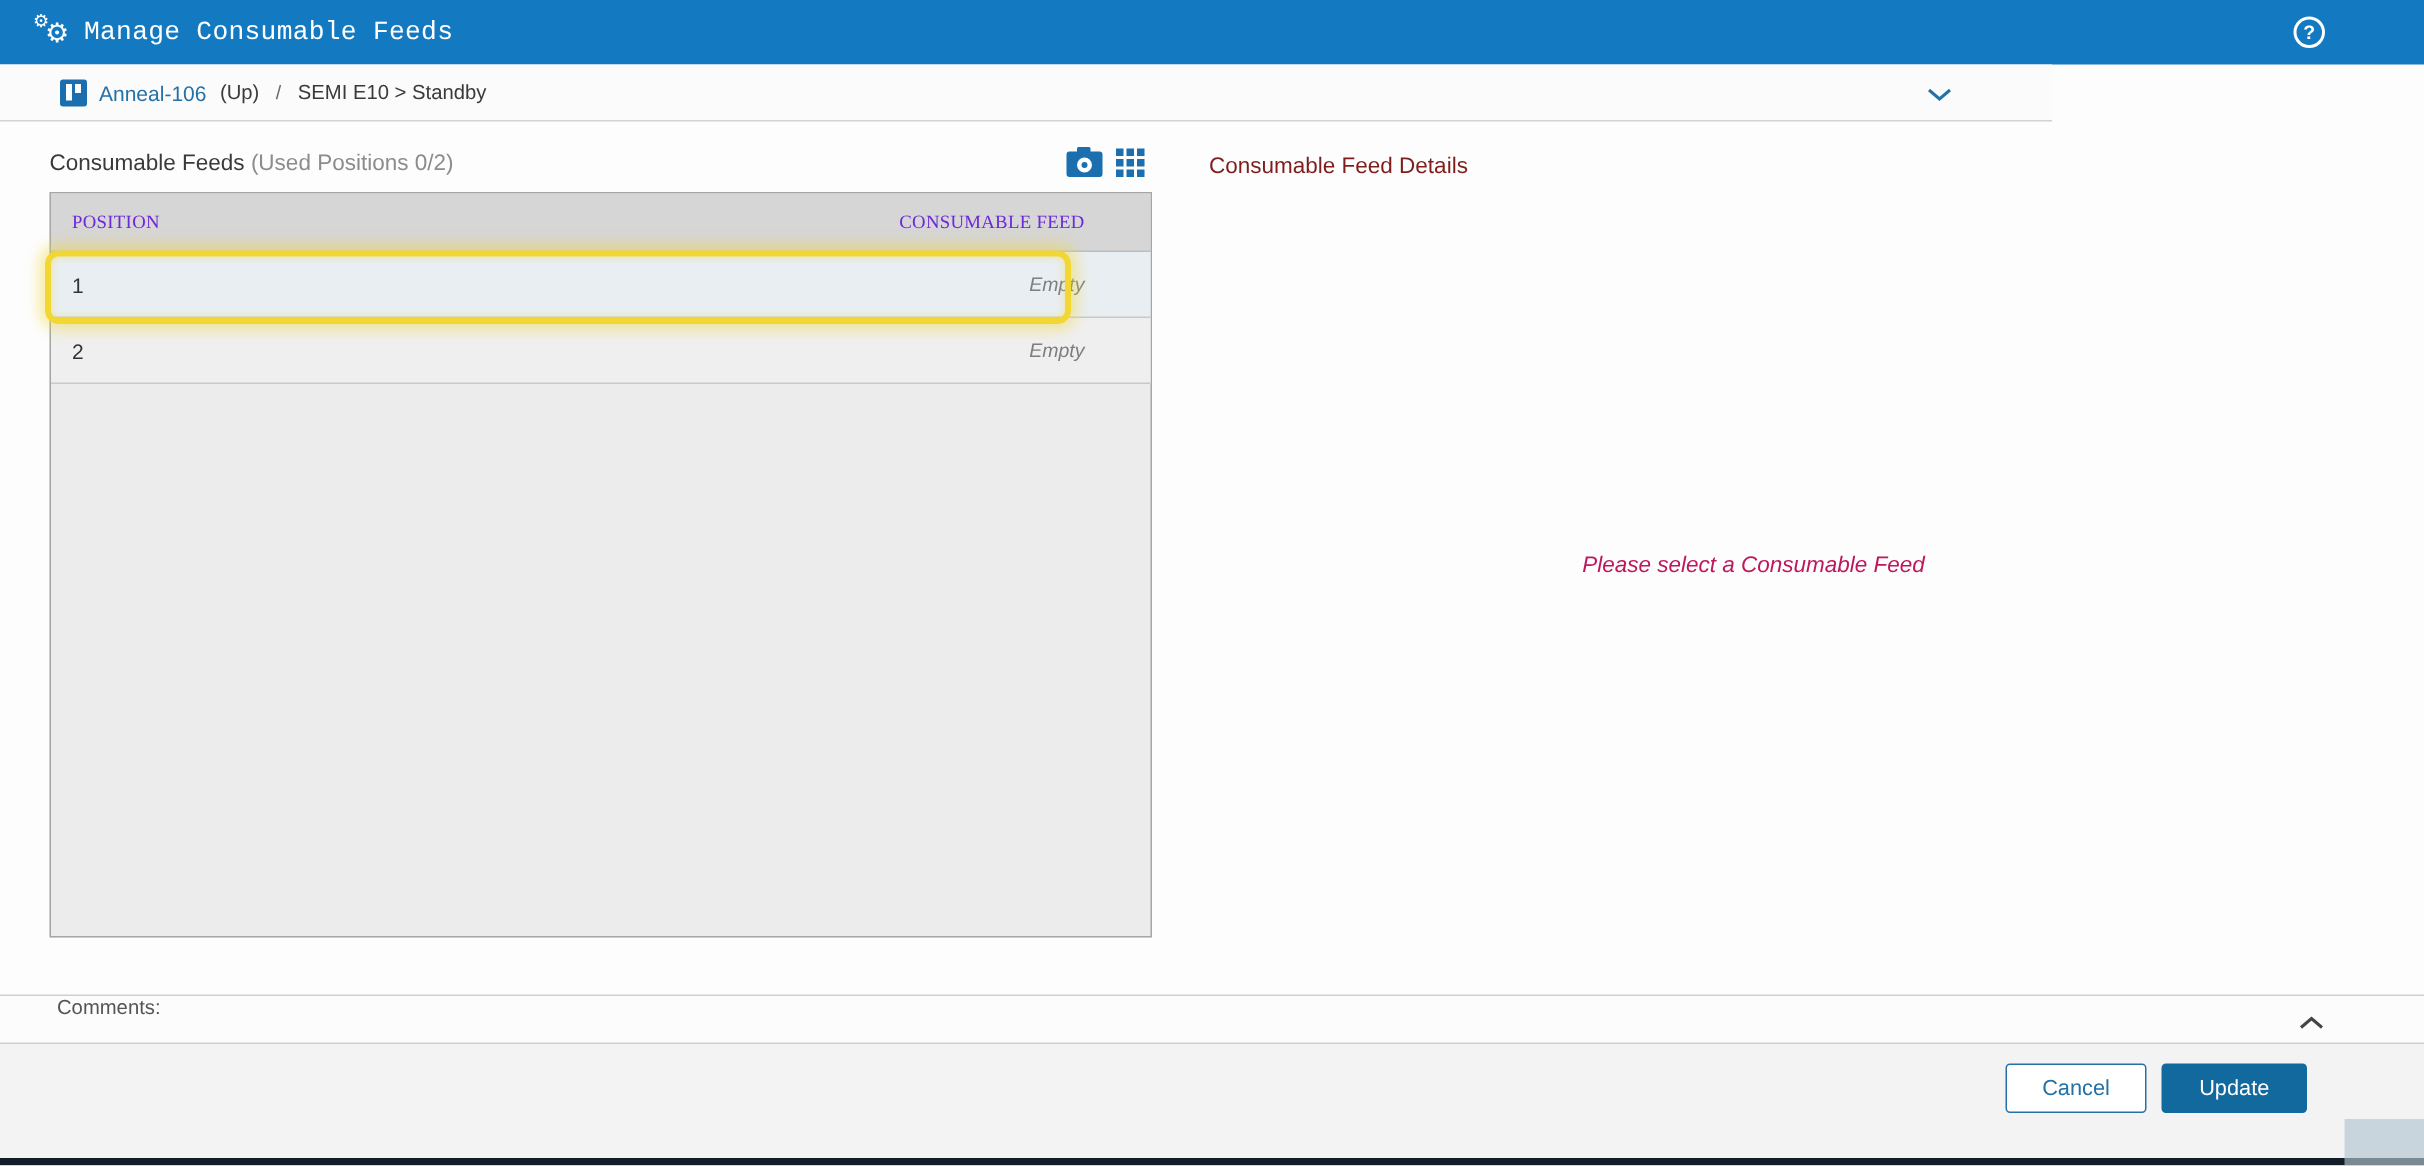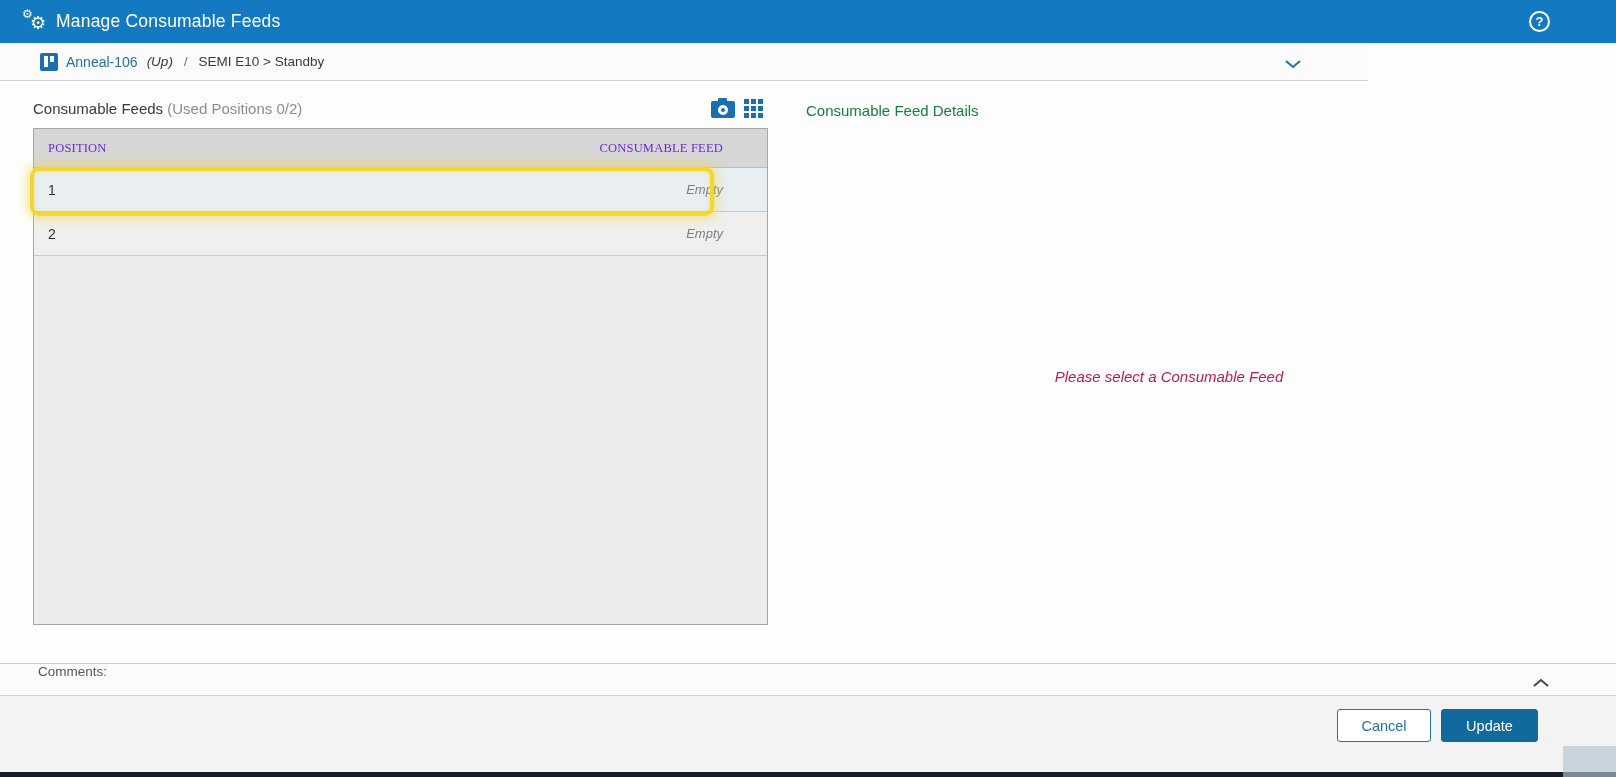--- a/index.html
+++ b/index.html
@@ -12,21 +12,21 @@
   }
 
   
   .topbar {
     position:absolute; left:0; top:0; width:1616px; height:43px;
     background:#137ac2; display:flex; align-items:center;
   }
   .gears-wrap { position:relative; width:30px; height:28px; margin-left:22px; color:#fff; }
   .gear-small { position:absolute; left:0; top:-1px; font-size:12px; font-family:"DejaVu Sans",sans-serif; }
   .gear-big   { position:absolute; left:8px; top:4px; font-size:18px; font-family:"DejaVu Sans",sans-serif; }
-  .topbar-title { color:#ffffff; font-size:17.5px; margin-left:4px; letter-spacing:0.2px; }
+  .topbar-title { color:#ffffff; font-size:17.5px; margin-left:4px; letter-spacing:0.2px;font-family:Liberation Mono, monospace; }
   .help-circle {
     position:absolute; right:66px; top:11px; width:21px; height:21px;
     border:2px solid #ffffff; border-radius:50%；;
     border-radius:50%;
     color:#ffffff; font-size:13px; font-weight:bold;
     display:flex; align-items:center; justify-content:center; cursor:pointer;
   }
 
   
   .breadcrumb {
@@ -34,21 +34,21 @@
     background:#fbfbfb; border-bottom:1px solid #d2d2d2;
     display:flex; align-items:center; padding-left:40px;
   }
   .equip-icon {
     position:relative; width:18px; height:18px; background:#1b6fae;
     border-radius:2px; margin-right:8px; flex:0 0 auto;
   }
   .equip-icon .bar-l { position:absolute; left:4px; top:3px; width:4px; height:11px; background:#fff; }
   .equip-icon .bar-r { position:absolute; left:10px; top:3px; width:4px; height:6px; background:#fff; }
   .crumb-link { color:#2471a8; font-size:14px; cursor:pointer; }
-  .crumb-state { color:#3a3a3a; font-size:13.5px; margin-left:9px;font-style:italic; }
+  .crumb-state { color:#3a3a3a; font-size:13.5px; margin-left:9px; }
   .crumb-sep { color:#6b6b6b; font-size:13px; margin:0 11px; }
   .crumb-path { color:#3a3a3a; font-size:13.5px; }
   .chev { display:inline-block; }
   .breadcrumb .chev { position:absolute; right:66px; top:13px; cursor:pointer; }
 
   
   .feeds-header { position:absolute; left:33px; top:100px; font-size:15px; color:#3a3a3a; }
   .feeds-header .sub { color:#8c8c8c; font-weight:normal; }
   .icon-btn { position:absolute; cursor:pointer; }
   .camera-icon {
@@ -89,21 +89,21 @@
   .cell-pos { font-size:14px; color:#333; }
   .cell-feed { font-size:13px; color:#7e7e7e; font-style:italic; }
   .row-highlight {
     position:absolute; left:-4px; top:38px; width:684px; height:49px;
     border:4px solid #f2d631; border-radius:9px;
     box-shadow:0 0 9px 4px rgba(242,214,49,0.45), inset 0 0 4px 1px rgba(242,214,49,0.35);
     pointer-events:none;
   }
 
   
-  .details-title { position:absolute; left:806px; top:102px; font-size:15px; color:#15803d; }
+  .details-title { position:absolute; left:806px; top:102px; font-size:15px; color:#7f1d1d; }
   .details-placeholder {
     position:absolute; left:790px; top:368px; width:758px;
     text-align:center; font-size:15px; font-style:italic; color:#be185d;
   }
 
   
   .comments-bar {
     position:absolute; left:0; top:663px; width:1616px; height:33px;
     background:#fcfcfc; border-top:1px solid #cfcfcf; border-bottom:1px solid #cfcfcf;
     display:flex; align-items:flex-start; padding-left:38px;

